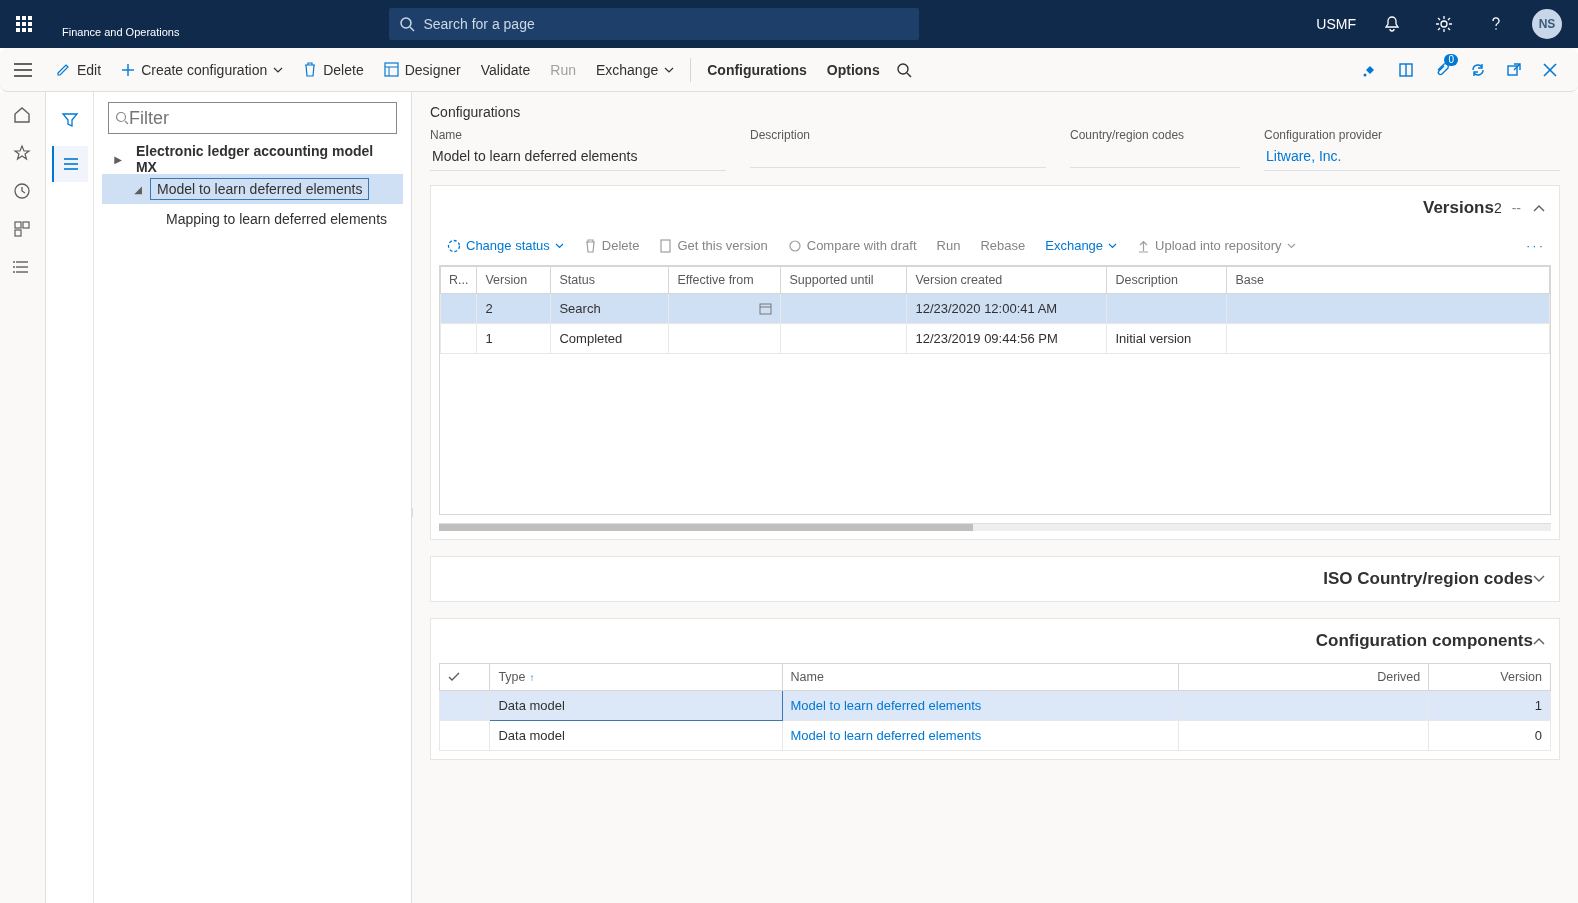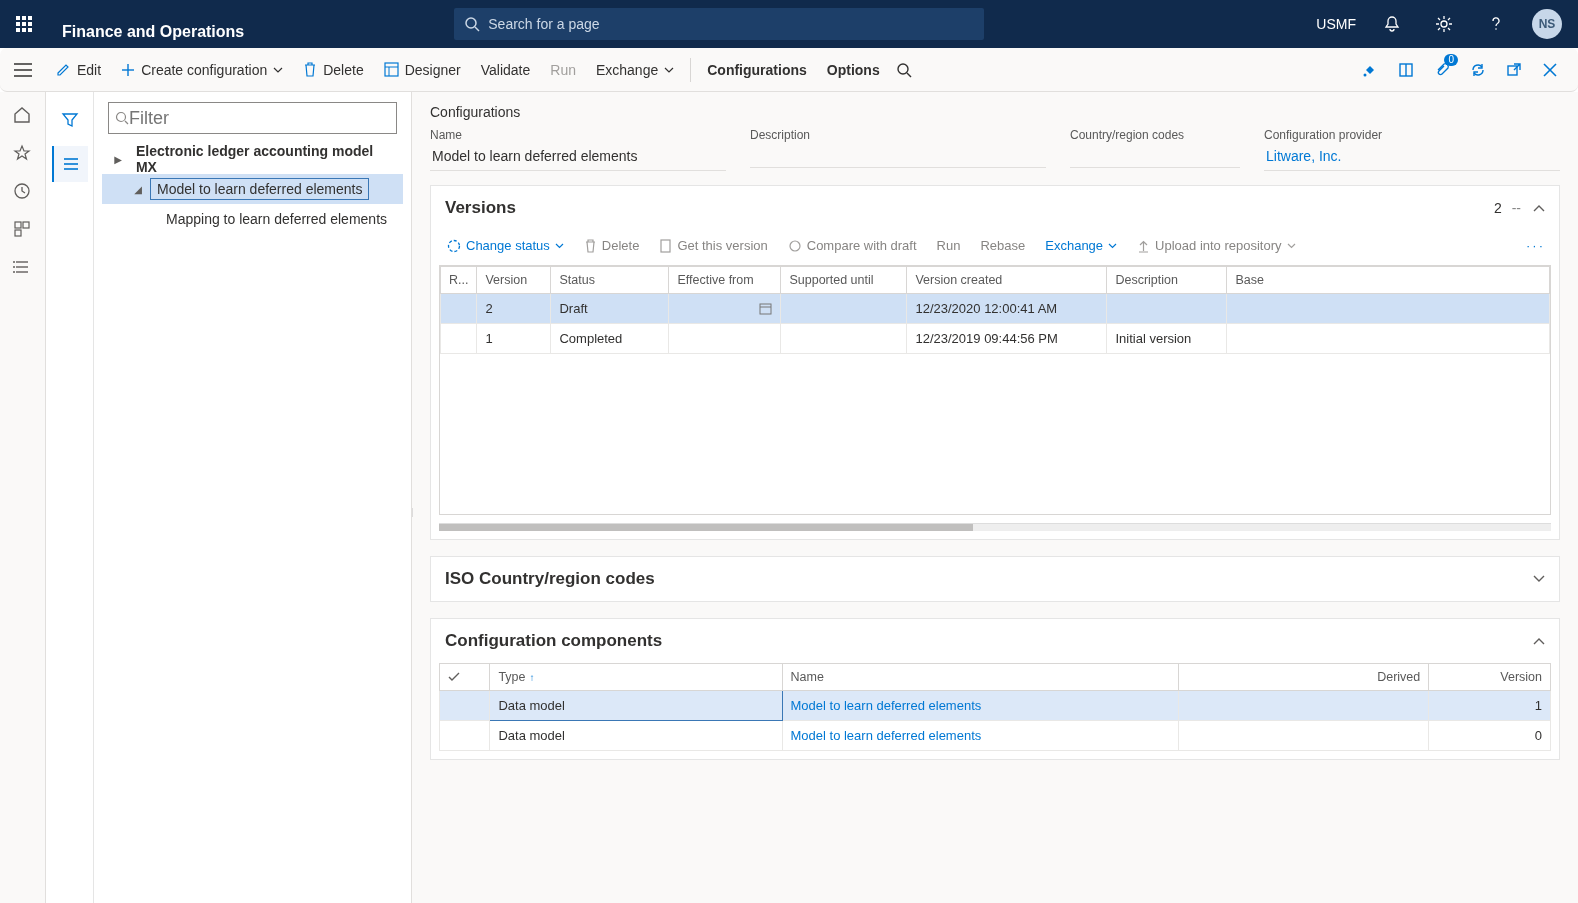--- a/index.html
+++ b/index.html
@@ -3,21 +3,21 @@
 <meta charset="utf-8">
 <style>
 * { box-sizing: border-box; margin: 0; padding: 0; }
 body { font-family: "Segoe UI", Arial, sans-serif; font-size: 13px; color: #323130; background: #fff; overflow: hidden; }
 
 
 .topbar { height: 48px; background: #102a4c; color: #fff; display: flex; align-items: center; padding: 0 8px; }
 .waffle { width: 32px; height: 32px; display:flex;align-items:center;justify-content:center; cursor: pointer; }
 .waffle-grid { display:grid; grid-template-columns: repeat(3,4px); grid-template-rows: repeat(3,4px); gap:2px;}
 .waffle-grid span{background:#fff;width:4px;height:4px;}
-.brand { font-size: 16px; font-weight:700; margin-left: 22px; margin-top: 16px; }
+.brand { font-size: 11px; font-weight:400; margin-left: 22px; margin-top: 16px; }
 .search-wrap { margin-left: 210px; width: 530px; height: 32px; background: #1d3f69; border-radius: 2px; display:flex; align-items:center; padding:0 10px; color:#ccd8e6;}
 .search-wrap svg{margin-right:8px;}
 .search-wrap input{ flex:1; background:transparent; border:none; outline:none; color:#fff; font-size:14px;}
 .search-wrap input::placeholder{color:#ccd8e6;}
 .topbar-right { margin-left:auto; display:flex; align-items:center; gap:20px; padding-right:8px;}
 .topbar-icon { width:32px; height:32px; display:flex;align-items:center;justify-content:center; cursor:pointer;}
 .avatar { width:30px; height:30px; border-radius:50%; background:#c7d7e9; color:#3c5a78; display:flex;align-items:center;justify-content:center; font-size:12px; font-weight:600;}
 
 
 .cmdbar { height: 44px; border-bottom:1px solid #e1dfdd; display:flex; align-items:center; padding:0 10px 0 0; background:#faf9f8;border-radius:7px;}
@@ -56,21 +56,21 @@
 .splitter{position:absolute; left:-4px; top:50%; width:6px; height:30px; display:flex; align-items:center; color:#888;}
 .pgtitle{font-size:14px; margin-bottom:8px;}
 .fieldrow{display:flex; gap:24px; margin-bottom:14px;}
 .field{flex:1; min-width:0;}
 .fldlabel{font-size:12px; color:#595959; margin-bottom:2px;}
 .fldval{font-size:14px; border-bottom:1px solid #e1dfdd; padding:4px 2px 6px 2px; min-height:24px;}
 .fldval.link{color:#0078d4;}
 
 .panel{background:#fff; border:1px solid #e5e5e5; margin-bottom:16px;}
 .panelhead{display:flex; align-items:center; padding:12px 14px;}
-.panelhead h2{font-size:17px; font-weight:600; flex:1;}
+.panelhead h2{font-size:17px; font-weight:600; flex:1;text-align:right;}
 .panelhead .count{font-size:14px; margin-right:10px;}
 .panelhead .dashicon{color:#888; margin-right:12px; font-size:14px;}
 .panelhead .chevup{color:#605e5c; cursor:pointer;}
 
 .toolbar{display:flex; align-items:center; gap:4px; padding:4px 8px 8px 8px; flex-wrap:wrap;}
 .tbtn{display:flex;align-items:center;gap:5px;padding:4px 8px;font-size:13px;cursor:pointer;}
 .tbtn.blue{color:#0078d4;}
 .tbtn.gray{color:#878583;}
 .tmore{margin-left:auto; color:#0078d4; cursor:pointer; padding:0 6px; letter-spacing:2px;}
 
@@ -413,21 +413,21 @@
             <th style="width:126px">Supported until</th>
             <th style="width:200px">Version created</th>
             <th style="width:120px">Description</th>
             <th>Base</th>
           </tr>
             </thead>
           <tbody id="versions-body">
               <tr class="selrow">
                 <td></td>
                 <td>2</td>
-                <td>Draft</td>
+                <td>Search</td>
                 <td>
                   <span class="dateicon">
                     <svg width="13" height="13" viewBox="0 0 13 13">
                       <rect x="1" y="2" width="11" height="10" stroke="#777" stroke-width="1" fill="none"></rect>
                       <line x1="1" y1="5" x2="12" y2="5" stroke="#777"></line>
                     </svg>
                   </span>
                 </td>
                 <td></td>
                 <td>12/23/2020 12:00:41 AM</td>

